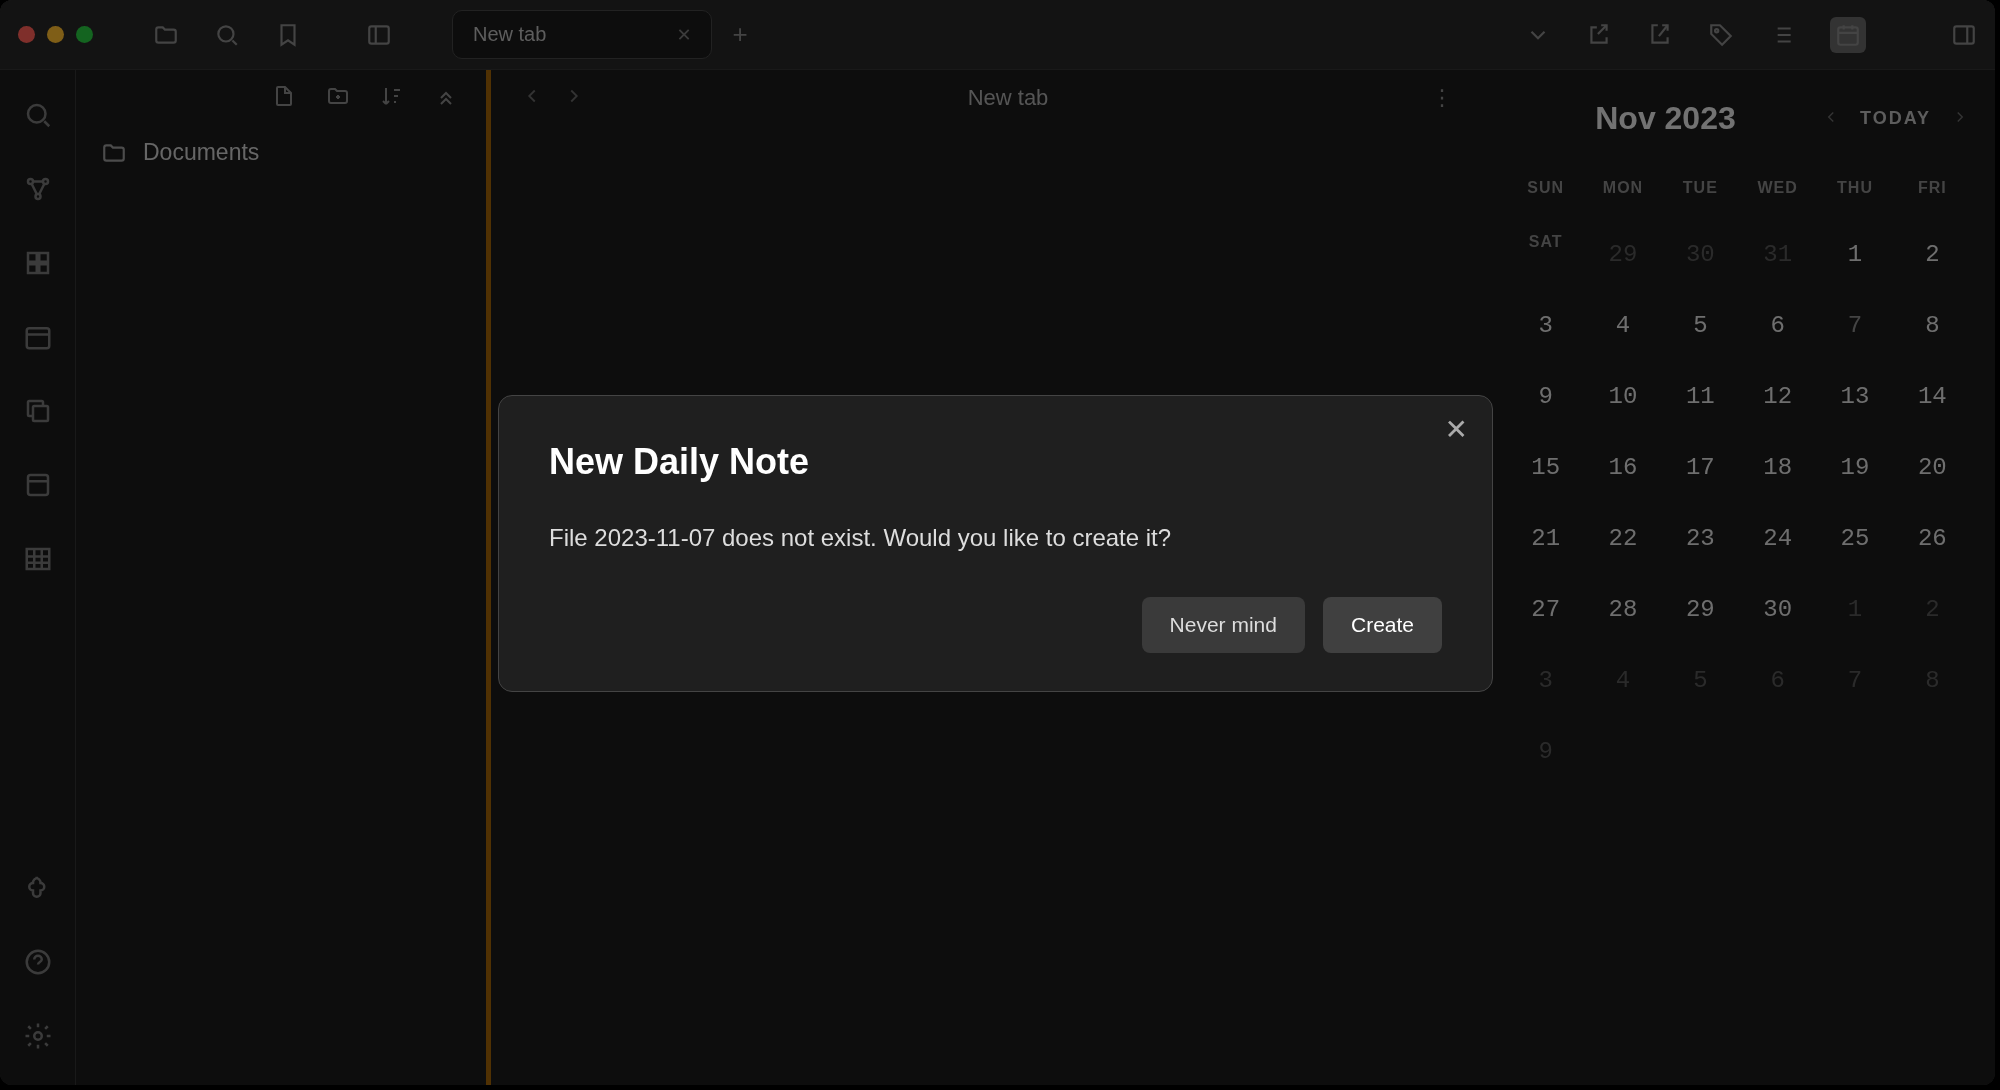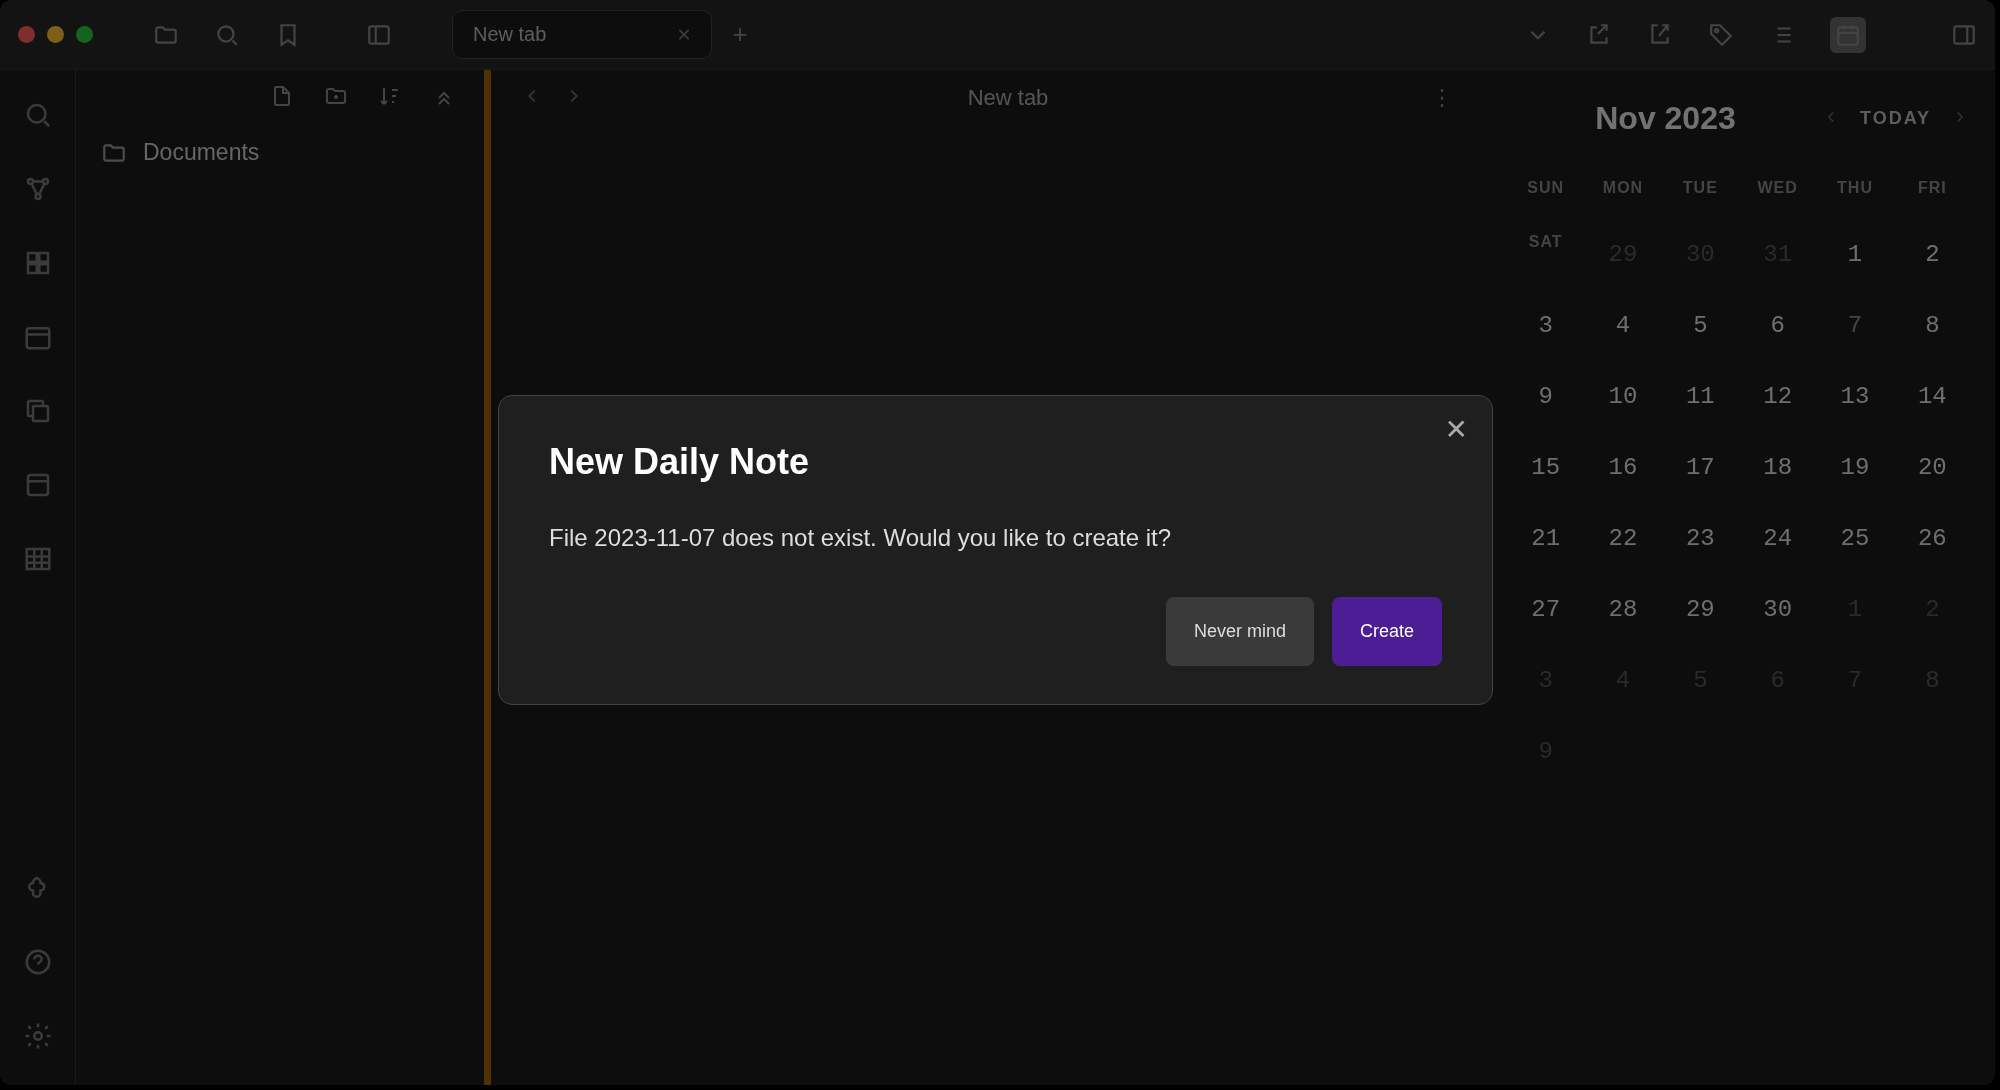--- a/index.html
+++ b/index.html
@@ -44,21 +44,21 @@
 
 .icon-rail {
   width: 76px; background: #1a1a1a; border-right: 1px solid #333;
   display: flex; flex-direction: column; align-items: center; padding-top: 30px; gap: 40px;
 }
 .rail-spacer { flex: 1; }
 .rail-icon { color: #777; cursor: pointer; }
 .rail-icon svg { width: 30px; height: 30px; }
 
 .file-panel {
-  width: 415px; background: #1a1a1a; border-right: 7px solid #a16207;
+  width: 415px; background: #1a1a1a; border-right: 5px solid #a16207;
   display: flex; flex-direction: column;
 }
 .file-toolbar {
   height: 55px; display: flex; align-items: center; justify-content: flex-end;
   gap: 30px; padding: 0 28px;
 }
 .ft-icon { color: #888; cursor: pointer; }
 .ft-icon svg { width: 24px; height: 24px; }
 .folder-item {
   display: flex; align-items: center; gap: 16px; padding: 14px 25px;
@@ -110,25 +110,25 @@
   border-radius: 14px; padding: 45px 50px 38px;
 }
 .modal-close {
   position: absolute; top: 20px; right: 24px; color: #aaa;
   font-size: 28px; cursor: pointer; line-height: 1;
 }
 .modal-title { color: #fff; font-size: 36px; font-weight: 700; margin-bottom: 41px; }
 .modal-body { color: #ddd; font-size: 24px; margin-bottom: 45px; }
 .modal-actions { display: flex; justify-content: flex-end; gap: 18px; }
 .btn {
-  padding: 24px 28px; border-radius: 8px; font-size: 18px;
+  padding: 16px 28px; border-radius: 8px; font-size: 21px;
   border: none; cursor: pointer;
 }
 .btn-secondary { background: #3a3a3a; color: #ddd; }
-.btn-primary { background: #4c1d95; color: #fff; font-weight: 500; }
+.btn-primary { background: #404040; color: #fff; font-weight: 500; }
 </style>
 </head>
 <body>
 
 <div class="app-window">
 
   <div class="title-bar">
     <div class="traffic-lights">
       <div class="tl tl-close"></div>
       <div class="tl tl-min"></div>

